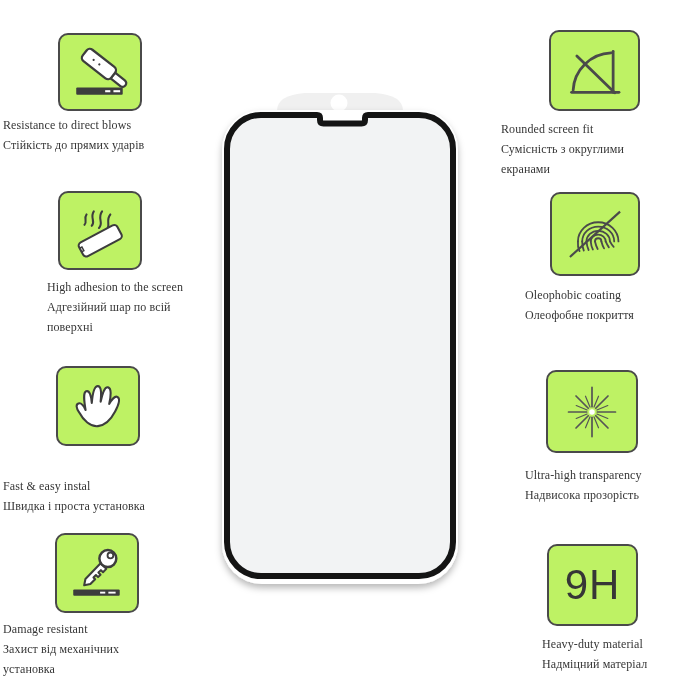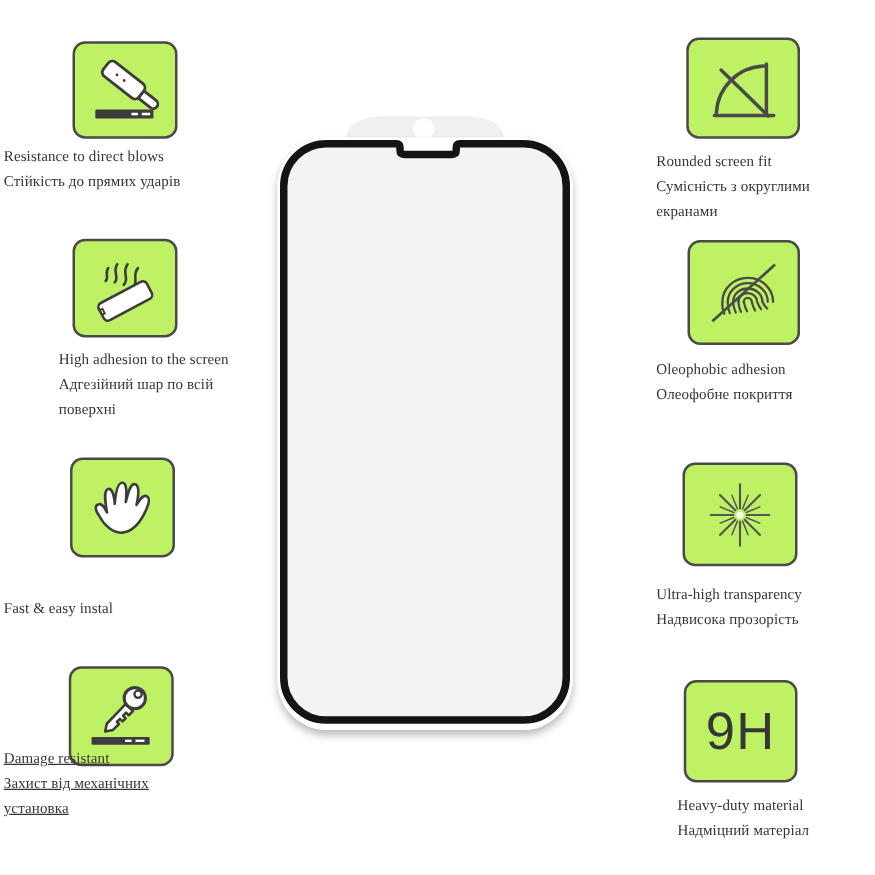--- a/index.html
+++ b/index.html
@@ -78,49 +78,50 @@
                C 16,24.5 13.5,16.5 16.5,14.5 C 19.5,12.8 22,18 23.5,25
                C 23,16.5 23.5,8.5 27,8 C 30.5,7.5 31.5,14.5 31.8,22.5
                C 32.5,14.5 33.5,7.5 37,7.8 C 40.5,8.1 41,15.5 40.3,23.5
                C 42.5,18.5 44.5,14.5 47.5,15.8 C 50.5,17.1 49.5,23 47,30
                C 44,38.5 39.5,44.5 32.5,46.3 C 25.5,48 17.5,42.5 13,36 Z" fill="#ffffff" stroke="#3d3d3d" stroke-width="2" stroke-linejoin="round"></path>
     </g>
   </svg>
 </div>
 <div class="feat-text" style="left:3px;top:476px;">
   <div class="line">Fast &amp; easy instal</div>
+  <div class="line">Швидка і проста установка</div>
 </div>
 
 <div class="icon-box" style="left:55px;top:533px;width:84px;height:80px;">
   <svg width="62" height="56" viewBox="0 0 60 54">
     <rect x="7" y="43" width="45" height="6" rx="1" fill="#3d3d3d"></rect>
     <rect x="33" y="45.1" width="5" height="1.8" fill="#ffffff"></rect>
     <rect x="41" y="45.1" width="7" height="1.8" fill="#ffffff"></rect>
     <path d="M 33.5,17.5 l 5.5,5.5 -3.2,3.2 -2,-2 -2.4,2.4 2,2 -2.4,2.4 -2,-2 -2.4,2.4 1.6,1.6 -4.6,4.6 -6,1.2 1.2,-6 z" fill="#ffffff" stroke="#3d3d3d" stroke-width="2" stroke-linejoin="round"></path>
     <circle cx="40.5" cy="13" r="8.2" fill="#ffffff" stroke="#3d3d3d" stroke-width="2.4"></circle>
     <circle cx="43" cy="10" r="2.8" fill="#ffffff" stroke="#3d3d3d" stroke-width="1.8"></circle>
   </svg>
 </div>
-<div class="feat-text" style="left:3px;top:596px;text-decoration:underline;">
+<div class="feat-text" style="left:3px;top:619px;">
   <div class="line">Damage resistant</div>
   <div class="line">Захист від механічних</div>
   <div class="line">установка</div>
 </div>
 
 <div class="icon-box" style="left:549px;top:30px;width:91px;height:81px;">
   <svg width="64" height="58" viewBox="0 0 60 54">
     <g stroke="#4a4a4a" stroke-width="2.6" fill="none" stroke-linecap="round">
       <path d="M 8,47 H 52.5"></path>
       <path d="M 47,8.5 V 47"></path>
       <path d="M 45,10 A 37,37 0 0 0 9.5,45"></path>
       <path d="M 13,13 L 48.5,47.5"></path>
     </g>
   </svg>
 </div>
-<div class="feat-text" style="left:525px;top:119px;">
+<div class="feat-text" style="left:501px;top:119px;">
   <div class="line">Rounded screen fit</div>
   <div class="line">Сумісність з округлими</div>
   <div class="line">екранами</div>
 </div>
 
 <div class="icon-box" style="left:550px;top:192px;width:90px;height:84px;">
   <svg width="64" height="58" viewBox="0 0 60 54">
     <g stroke="#4a4a4a" fill="none" stroke-width="1.7" stroke-linecap="round">
       <path d="M 14,34 A 19,18 0 0 1 52,34"></path>
       <path d="M 18,34 A 15,14 0 0 1 48,34"></path>
@@ -133,21 +134,21 @@
       <path d="M 26,34 q 0.5,5 2,7.5"></path>
       <path d="M 30,34 q 1,4.5 2.5,7"></path>
       <path d="M 36,34 q 1,4 2.5,6.5"></path>
       <path d="M 40,34 q 1.5,3.5 3,5.5"></path>
       <path d="M 44,34 q 1.5,3 3.5,5"></path>
     </g>
     <path d="M 6.5,48.5 L 53.5,6" stroke="#4a4a4a" stroke-width="2" fill="none"></path>
   </svg>
 </div>
 <div class="feat-text" style="left:525px;top:285px;">
-  <div class="line">Oleophobic adhesion</div>
+  <div class="line">Oleophobic coating</div>
   <div class="line">Олеофобне покриття</div>
 </div>
 
 <div class="icon-box" style="left:546px;top:370px;width:92px;height:83px;">
   <svg width="64" height="58" viewBox="0 0 60 54">
     <g stroke="#555555" stroke-width="1.6" stroke-linecap="round">
       <line x1="30" y1="22" x2="30" y2="4"></line>
       <line x1="30" y1="32" x2="30" y2="50"></line>
       <line x1="25" y1="27" x2="8" y2="27"></line>
       <line x1="35" y1="27" x2="52" y2="27"></line>

